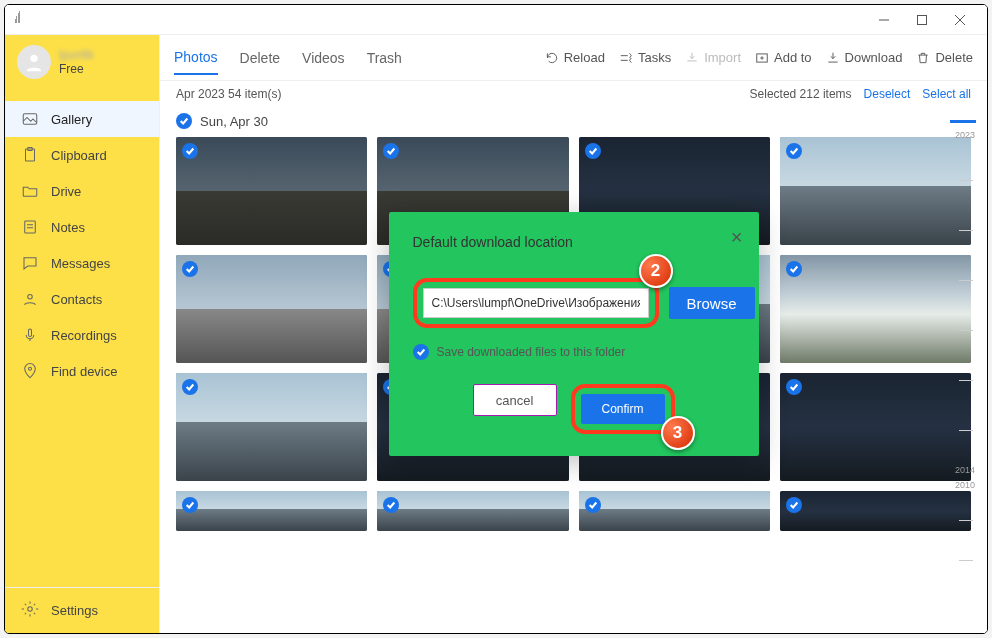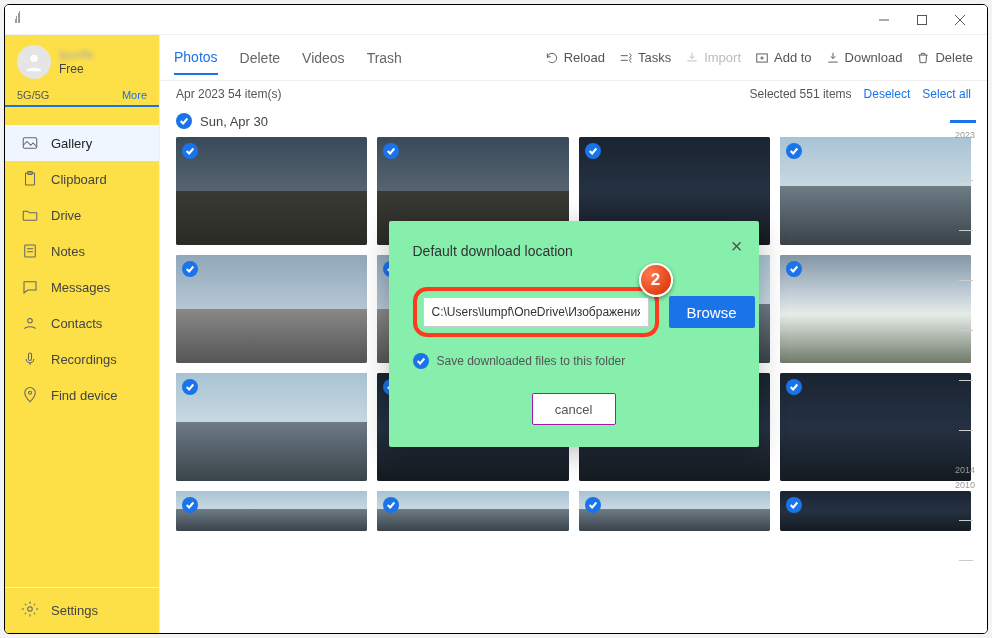--- a/index.html
+++ b/index.html
@@ -49,21 +49,21 @@
   .sky{background:linear-gradient(to bottom,#3b4a59 0%,#55646f 50%,#3a3a35 50%,#2a2a26 100%);}
   .city{background:linear-gradient(to bottom,#a9c3d4 0%,#c7d8e2 45%,#6e7c86 45%,#3a434a 100%);}
   .alps{background:linear-gradient(to bottom,#8396a5 0%,#c0cdd6 35%,#e6ece8 55%,#6f7a68 100%);}
   .flag{background:linear-gradient(to bottom,#90a8ba 0%,#b6c7d3 50%,#888 50%,#555 100%);}
   .night{background:linear-gradient(to bottom,#1a2432 0%,#253142 50%,#141a20 100%);}
   .ruler{position:absolute;right:10px;top:85px;bottom:0;width:28px;pointer-events:none;font-size:9px;color:#999;}
   .ruler .tick{position:absolute;right:4px;width:14px;border-top:1px solid #ccc;}
   .ruler .yr{position:absolute;right:2px;}
   .ruler .cap{position:absolute;right:1px;top:0;width:26px;height:3px;background:#1a73e8;}
   .modal-overlay{position:absolute;inset:0;display:flex;align-items:center;justify-content:center;}
-  .modal{width:370px;background:#86efac;box-shadow:0 6px 28px rgba(0,0,0,.25);padding:22px 24px;border-radius:2px;position:relative;}
+  .modal{width:370px;background:#22c55e;box-shadow:0 6px 28px rgba(0,0,0,.25);padding:22px 24px;border-radius:2px;position:relative;}
   .modal-title{font-size:14px;color:#333;margin-bottom:28px;}
   .modal-close{position:absolute;top:14px;right:16px;font-size:20px;color:#555;cursor:pointer;}
   .path-row{display:flex;gap:10px;align-items:center;margin-bottom:16px;}
   .path-outline{border:4px solid #ff3b1f;border-radius:14px;padding:6px;position:relative;}
   .path-input{width:226px;height:30px;border:1px solid #ccc;padding:0 8px;font-size:12px;color:#333;}
   .browse{background:#1a73e8;color:#fff;border:none;height:32px;padding:0 18px;font-size:15px;border-radius:2px;cursor:pointer;}
   .save-row{display:flex;align-items:center;gap:8px;font-size:12px;color:#555;margin-bottom:24px;}
   .actions{display:flex;justify-content:center;gap:14px;}
   .btn-cancel{background:#fff;border:1px solid #a21caf;height:32px;width:84px;font-size:13px;color:#555;border-radius:2px;cursor:pointer;}
   .confirm-outline{border:4px solid #ff3b1f;border-radius:14px;padding:6px;}
@@ -108,24 +108,20 @@
             <svg viewBox="0 0 24 24">
               <circle cx="12" cy="8" r="4"></circle>
               <path d="M4 22c0-5 16-5 16 0"></path>
             </svg>
           </div>
         <div class="profile-text">
           <div class="profile-name">lpunfik</div>
           <div>Free</div>
         </div>
       </div>
-      <div class="storage">
-        <span>5G/5G</span>
-        <a>More</a>
-      </div>
       <div class="nav">
         <div class="nav-item active">
             <span class="ico">
               <svg viewBox="0 0 24 24">
                 <rect x="3" y="5" width="18" height="14" rx="2"></rect>
                 <path d="M3 15l5-5 5 5 3-3 5 5"></path>
               </svg>
             </span>
             <span>Gallery</span>
           </div>
@@ -245,21 +241,21 @@
                 <path d="M4 7h16M9 7V4h6v3M6 7l1 13h10l1-13"></path>
               </svg>
               <span>Delete</span>
             </div>
         </div>
       </div>
 
       <div class="subbar">
         <span>Apr 2023 54 item(s)</span>
         <div class="right">
-          <span>Selected 551 items</span>
+          <span>Selected 212 items</span>
           <a>Deselect</a>
           <a>Select all</a>
         </div>
       </div>
 
       <div class="content">
         <div class="date-row">
           <div class="check">
               <svg viewBox="0 0 12 12">
                 <polyline points="2,6 5,9 10,3"></polyline>
@@ -434,19 +430,23 @@
           <div class="save-row">
             <div class="check">
                 <svg viewBox="0 0 12 12">
                   <polyline points="2,6 5,9 10,3"></polyline>
                 </svg>
               </div>
             <span>Save downloaded files to this folder</span>
           </div>
           <div class="actions">
             <button class="btn-cancel">cancel</button>
+            <div class="confirm-outline" style="position:relative">
+              <button class="btn-confirm">Confirm</button>
+              <div class="marker" style="bottom:-20px;right:-24px">3</div>
+            </div>
           </div>
         </div>
       </div>
 
     </div>
   </div>
 </div>
 
 </body></html>

